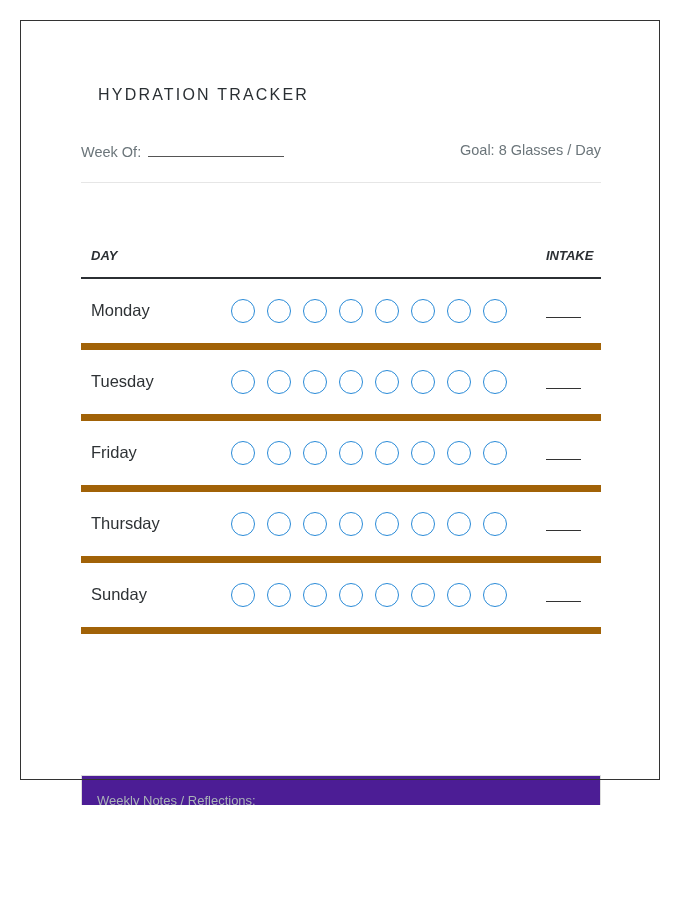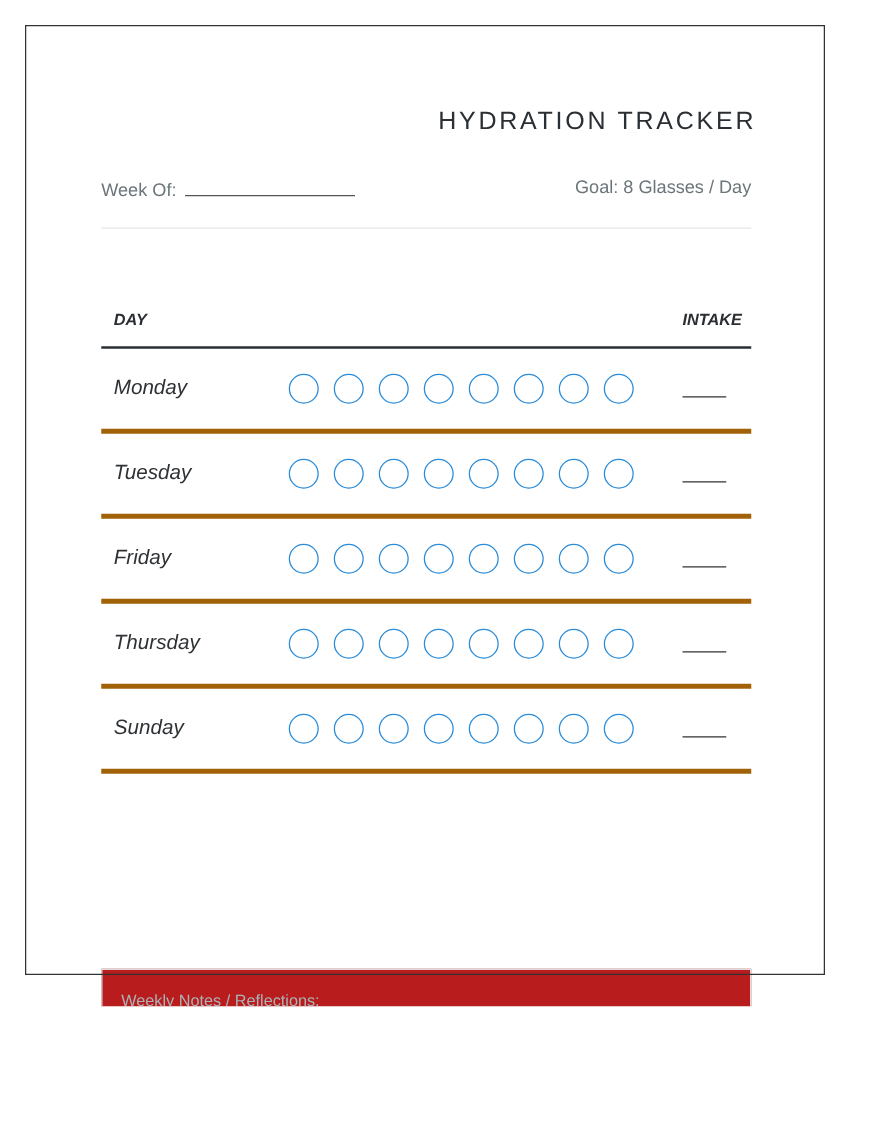--- a/index.html
+++ b/index.html
@@ -10,22 +10,22 @@
   .frame {
     position: absolute; left: 20px; top: 20px;
     width: 640px; height: 760px;
     border: 1px solid #333333; box-sizing: border-box;
     z-index: 2; pointer-events: none;
   }
   .page {
     position: absolute; left: 81px; top: 0; width: 520px;
   }
   .title {
-    position: absolute; top: 86px; left: 4px; width: 520px; text-align: right;
-    font-size: 20px; letter-spacing: 2.2px; color: #2a2f33; font-weight: 400;
+    position: absolute; top: 86px; left: 17px; width: 520px; text-align: left;
+    font-size: 16px; letter-spacing: 2.2px; color: #2a2f33; font-weight: 400;
   }
   .meta-row {
     position: absolute; top: 142px; left: 0; width: 520px; height: 20px;
     font-size: 14.5px; color: #6b757a;
   }
   .week { position: absolute; left: 0; top: 0; }
   .week .blank {
     display: inline-block; width: 136px; border-bottom: 1px solid #555;
     height: 14px; margin-left: 3px; vertical-align: baseline;
   }
@@ -36,39 +36,39 @@
   .table { position: absolute; top: 240px; left: 0; width: 520px; }
   .thead {
     height: 37px; position: relative; border-bottom: 2px solid #2b2f33;
     font-size: 13px; font-weight: 700; color: #2b2f33;
   }
   .thead span { position: absolute; top: 8px; font-style: italic; }
   .th-day { left: 10px; }
   .th-intake { left: 150px; }
   .th-total { left: 465px; }
   .row {
-    height: 64px; position: relative; border-bottom: 4px solid #a16207; font-style: italic;
+    height: 64px; position: relative; border-bottom: 7px solid #a16207;
   }
   .day-label {
     position: absolute; left: 10px; top: 22px; font-size: 16.5px; color: #2e3235;
   }
   .circles { position: absolute; left: 150px; top: 20px; height: 24px; }
   .circle {
     position: absolute; top: 0; width: 22px; height: 22px;
     border: 1.3px solid #2a8bd8; border-radius: 50%; box-sizing: content-box;
     background: #fff;
   }
   .total-blank {
     position: absolute; left: 465px; top: 38px; width: 35px; height: 0;
     border-bottom: 1px solid #333;
   }
   .notes {
     position: absolute; left: 81px; top: 775px; width: 520px; height: 30px;
     border: 1px solid #dcdcdc; border-bottom: none; box-sizing: border-box;
-    overflow: hidden; background: #b91c1c;
+    overflow: hidden; background: #4c1d95;
   }
   .notes-label {
     position: absolute; left: 15px; top: 17px; font-size: 13px; color: #aab3b8;
   }
 </style>
 </head>
 <body>
 
 <div class="frame"></div>
 

